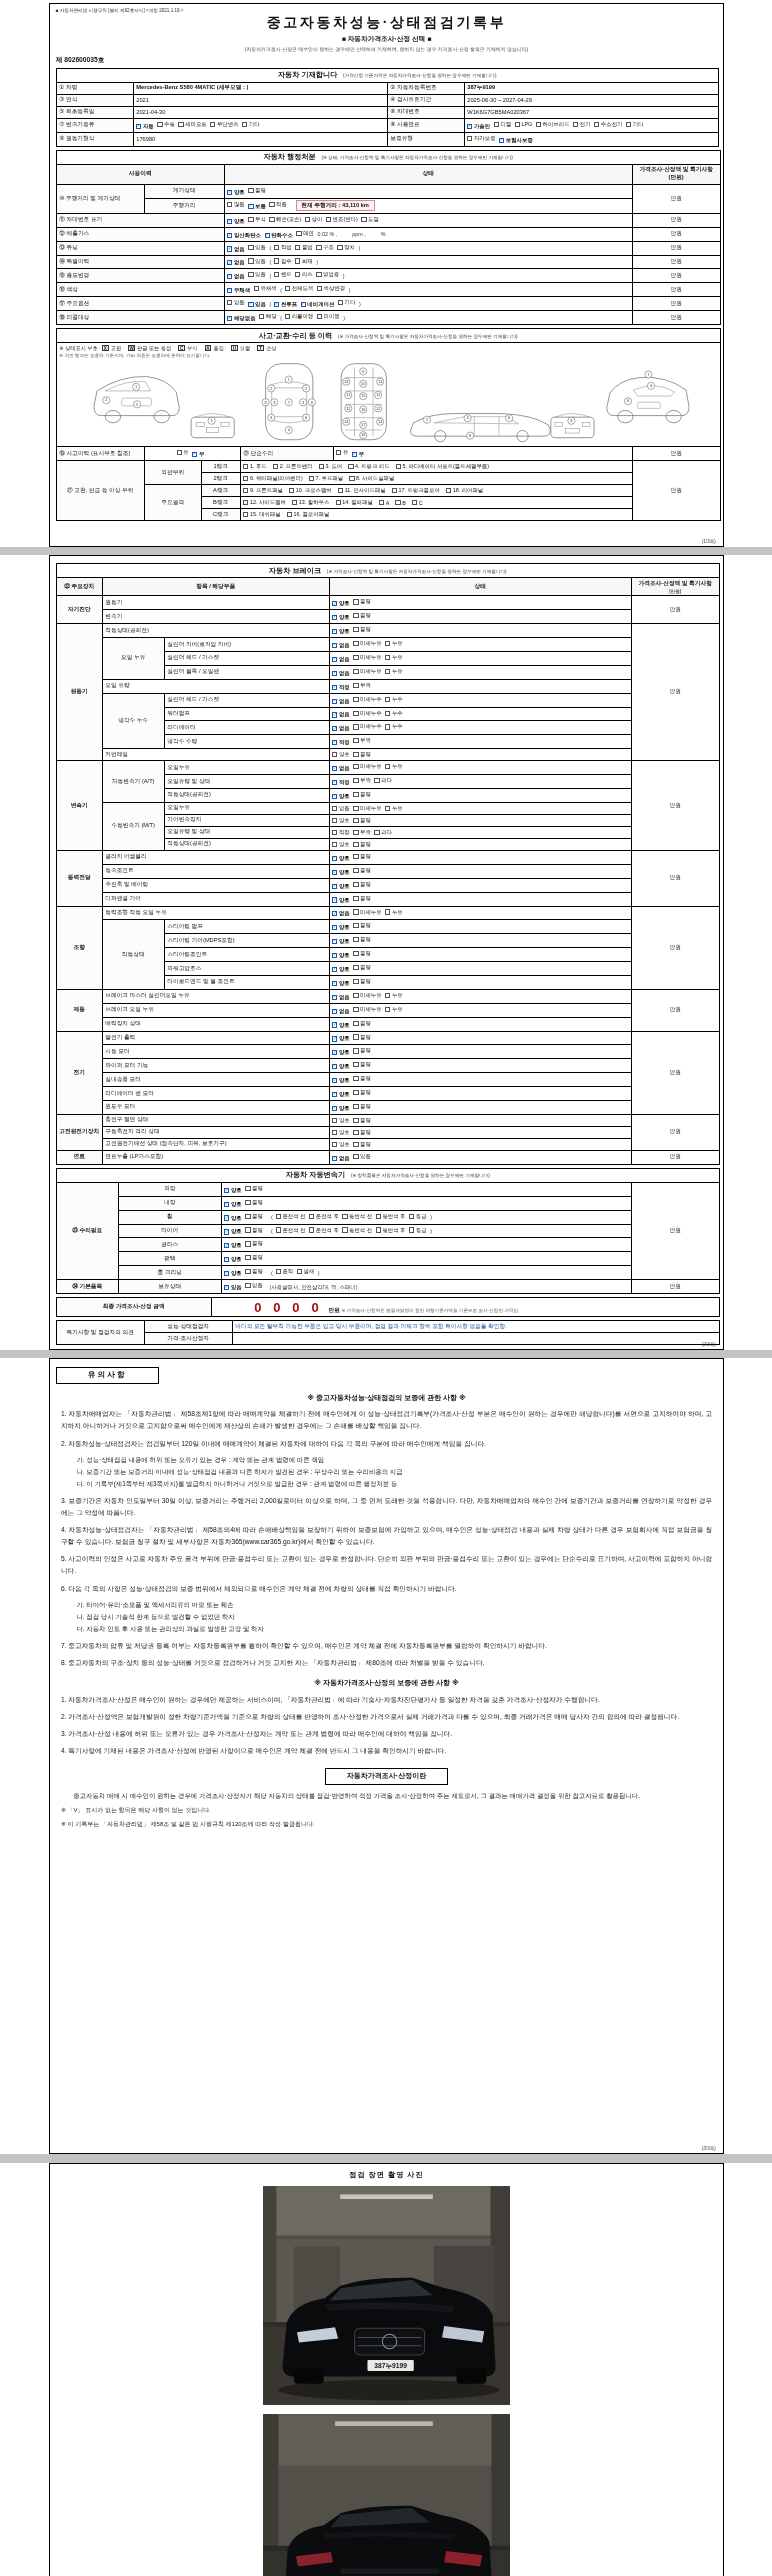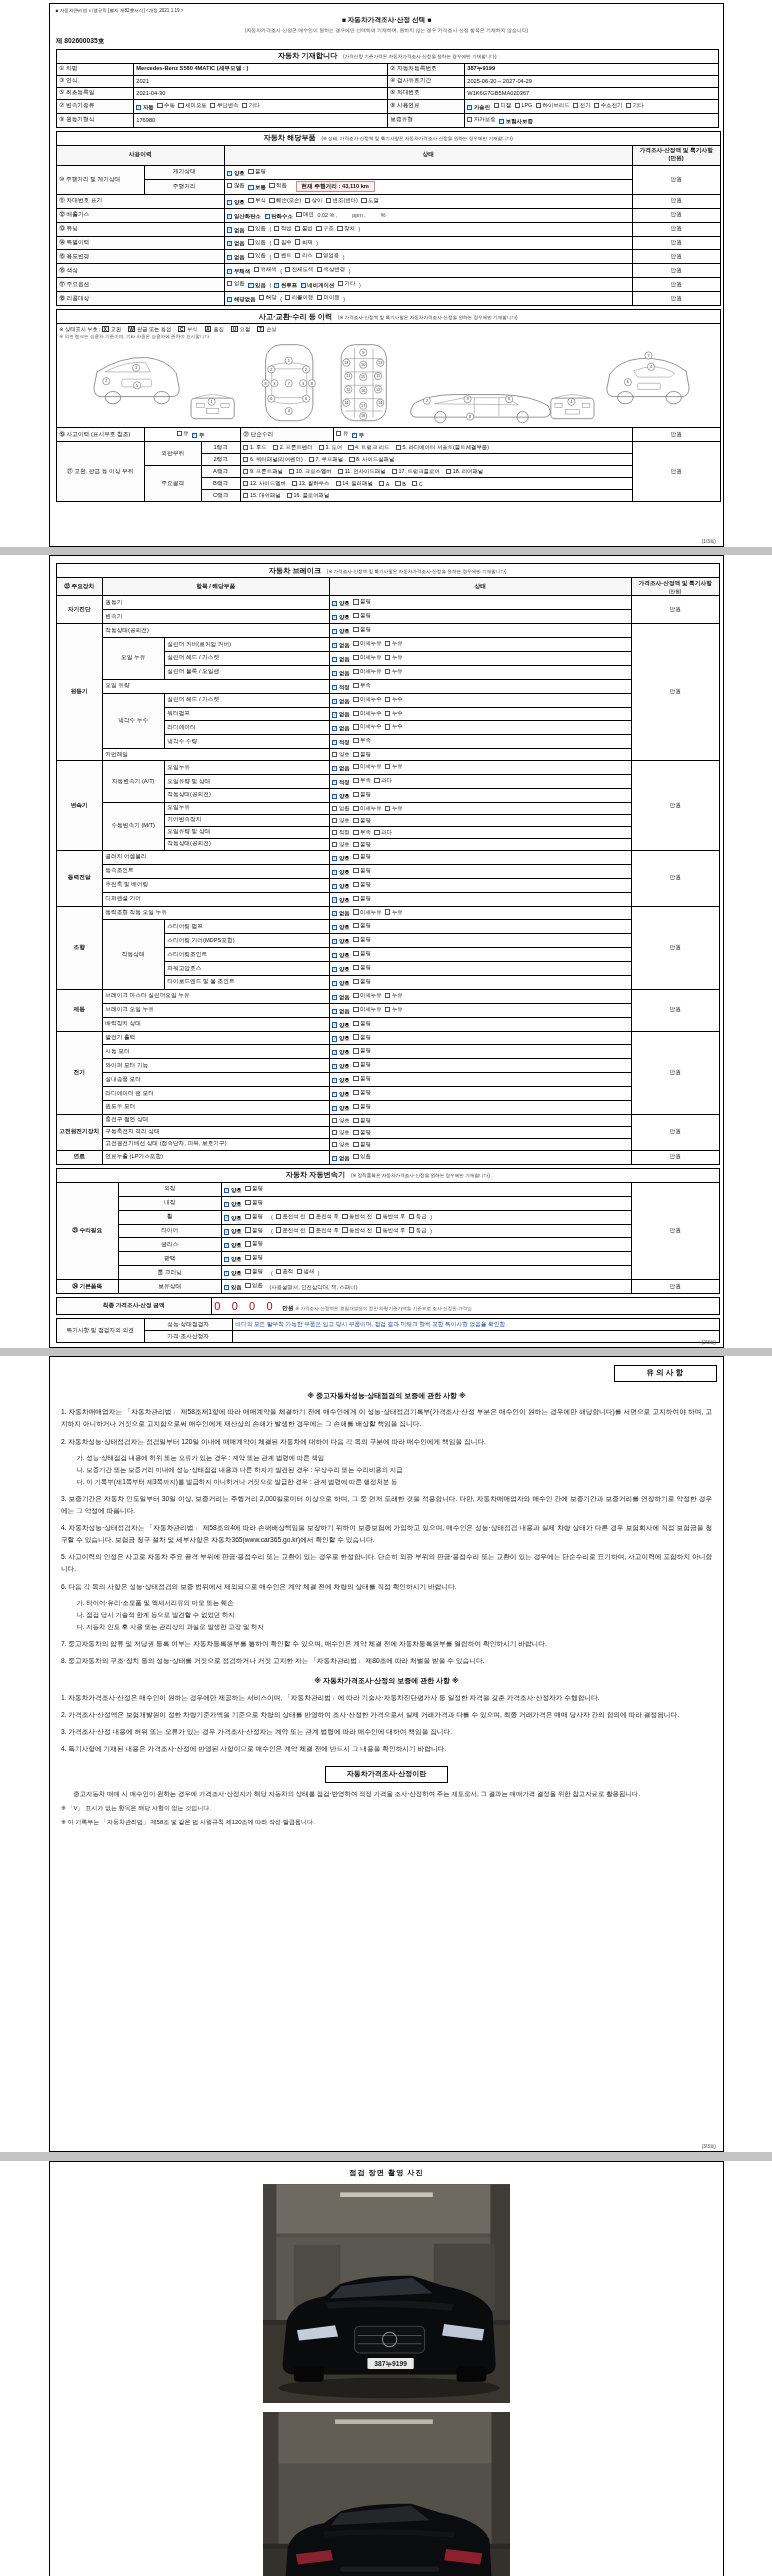--- a/index.html
+++ b/index.html
@@ -34,25 +34,25 @@
   .legend-line{font-size:5.2px;color:#222;margin-bottom:1px;}
   .lg{display:inline-flex;align-items:center;margin-right:7.2px;}
   .lgbox{display:inline-flex;align-items:center;justify-content:center;width:6.7px;height:6.7px;border:0.5px solid #333;
     font-size:4.6px;font-weight:bold;margin-right:2.1px;background:#eee;}
   .lgt{font-size:5.2px;}
   .rank-note{font-size:4.6px;color:#555;margin-bottom:2.1px;}
   #diagram{width:100%;height:85px;display:block;}
   .parts .cb{margin-right:6.2px;}
   .dt td{font-size:5.4px;padding:1px 2.6px;}
   .final-price{font-size:6.7px;}
-  .zeros{color:#a01212;font-weight:normal;letter-spacing:4.1px;font-size:11px;margin-right:4.1px;}
+  .zeros{color:#a01212;font-weight:bold;letter-spacing:4.1px;font-size:13px;margin-right:4.1px;margin-left:40px;}
   .opinion{color:#1c4fa0;font-size:5.4px;line-height:1.4;}
   .pagemark{position:absolute;right:7.2px;bottom:2.6px;font-size:4.6px;color:#444;}
   
-  .notice-titlebox{text-align:right;margin-top:3.1px;}
+  .notice-titlebox{text-align:left;margin-top:3.1px;}
   .notice-titlebox span{display:inline-block;border:0.8px solid #000;padding:2.6px 31px;font-size:7.7px;font-weight:bold;letter-spacing:2.1px;}
   #notice-body{margin:7.2px 5.2px 0 5.2px;}
   .n-head{text-align:center;font-weight:bold;font-size:7px;margin:9.3px 0 5.2px;}
   .n-item{font-size:6.7px;line-height:1.8;text-align:justify;margin:5.2px 0;}
   .n-sub{font-size:6.4px;line-height:1.7;margin:1px 0 1px 15.5px;text-align:justify;}
   .n-boxwrap{text-align:center;margin:10.3px 0 5.2px;}
   .n-boxtitle{display:inline-block;border:0.8px solid #000;padding:2.6px 20.6px;font-weight:bold;font-size:7px;}
   .n-boxtext{font-size:6.4px;line-height:1.75;margin:4.1px 12.4px;text-align:justify;}
   .n-note{font-size:6px;line-height:1.7;margin:3.1px 0;color:#222;}
   
@@ -60,20 +60,21 @@
   .photo-wrap{display:flex;flex-direction:column;align-items:center;gap:9.3px;margin-top:6.2px;}
   .photo{width:247px;height:219px;display:block;background:#3a3834;}
   svg .outline{fill:none;stroke:#777;stroke-width:1.5;}
   svg .thin{fill:none;stroke:#888;stroke-width:1;}
 </style>
 </head>
 <body>
 
 <div class="page p1">
   <div class="form-note">■ 자동차관리법 시행규칙 [별지 제82호서식] &lt;개정 2021.1.19.&gt;</div>
+  <div class="doc-title">중고자동차성능·상태점검기록부</div>
   <div class="doc-sub">■ 자동차가격조사·산정 선택 ■</div>
   <div class="doc-subnote">(자동차가격조사·산정은 매수인이 원하는 경우에만 선택하여 기재하며, 원하지 않는 경우 가격조사·산정 항목은 기재하지 않습니다)</div>
   <div class="doc-no">제 802600035호</div>
 
   <table class="tbl">
     <colgroup>
         <col style="width:77px">
         <col style="width:254px">
         <col style="width:77px">
         <col style="width:254px">
@@ -163,21 +164,21 @@
   <table class="tbl">
     <colgroup>
         <col style="width:88px">
         <col style="width:80px">
         <col style="width:408px">
         <col style="width:88px">
       </colgroup>
     <tbody>
         <tr class="sec">
           <td colspan="4">
-      <span class="sec-title">자동차 해당부품</span>
+      <span class="sec-title">자동차 행정처분</span>
       <span class="sec-note">(※ 상태, 가격조사·산정액 및 특기사항은 자동차가격조사·산정을 원하는 경우에만 기재합니다)</span>
     </td>
         </tr>
     <tr class="hdr">
       <td colspan="2">사용이력</td>
       <td>상태</td>
       <td>가격조사·산정액 및 특기사항 (만원)</td>
     </tr>
     </tbody>
       <tbody id="overall-body">

